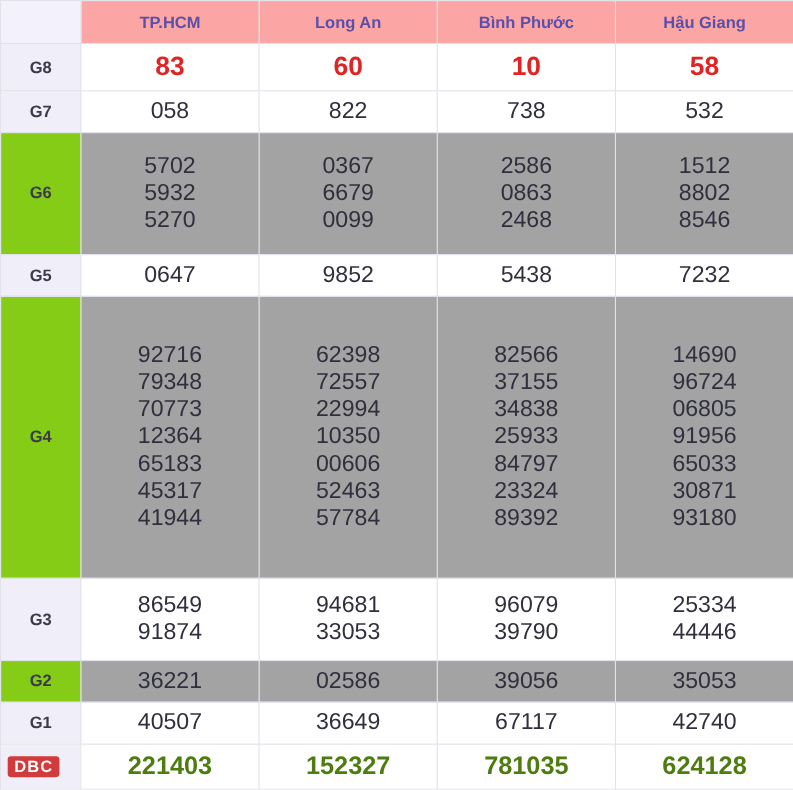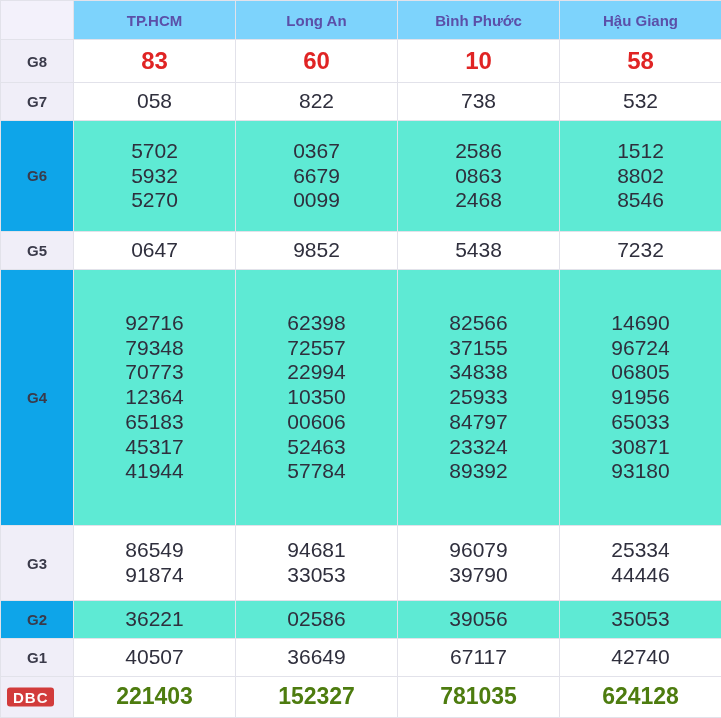--- a/index.html
+++ b/index.html
@@ -23,21 +23,21 @@
   .lottery-table td, .lottery-table th {
     border: 1px solid #e2e2ea;
     text-align: center;
     vertical-align: middle;
     padding: 0;
   }
   col.col-label { width: 73px; }
   col.col-prov  { width: 162px; }
 
   thead th {
-    background: #7dd3fc;
+    background: #fca5a5;
     color: #5b4fa8;
     font-size: 15px;
     font-weight: bold;
     height: 38px;
   }
   thead th.corner {
     background: #f3f1fb;
   }
 
   td.rowlabel {
@@ -50,22 +50,22 @@
   td.numcell {
     font-size: 21px;
     color: #2f2f3d;
     line-height: 1.18;
     background: #ffffff;
   }
   td.numcell .num {
     display: block;
   }
 
-  tr.row-alt td.numcell { background: #5eead4; }
-  tr.row-alt td.rowlabel { background: #0ea5e9; margin-left: 10px; }
+  tr.row-alt td.numcell { background: #a3a3a3; }
+  tr.row-alt td.rowlabel { background: #84cc16; margin-left: 10px; }
 
   tr.special td.numcell {
     color: #e02424;
     font-weight: bold;
     font-size: 24px;
   }
   tr.special td.rowlabel { font-size: 15px; }
 
   tr.total td.numcell {
     color: #4d7c0f;

